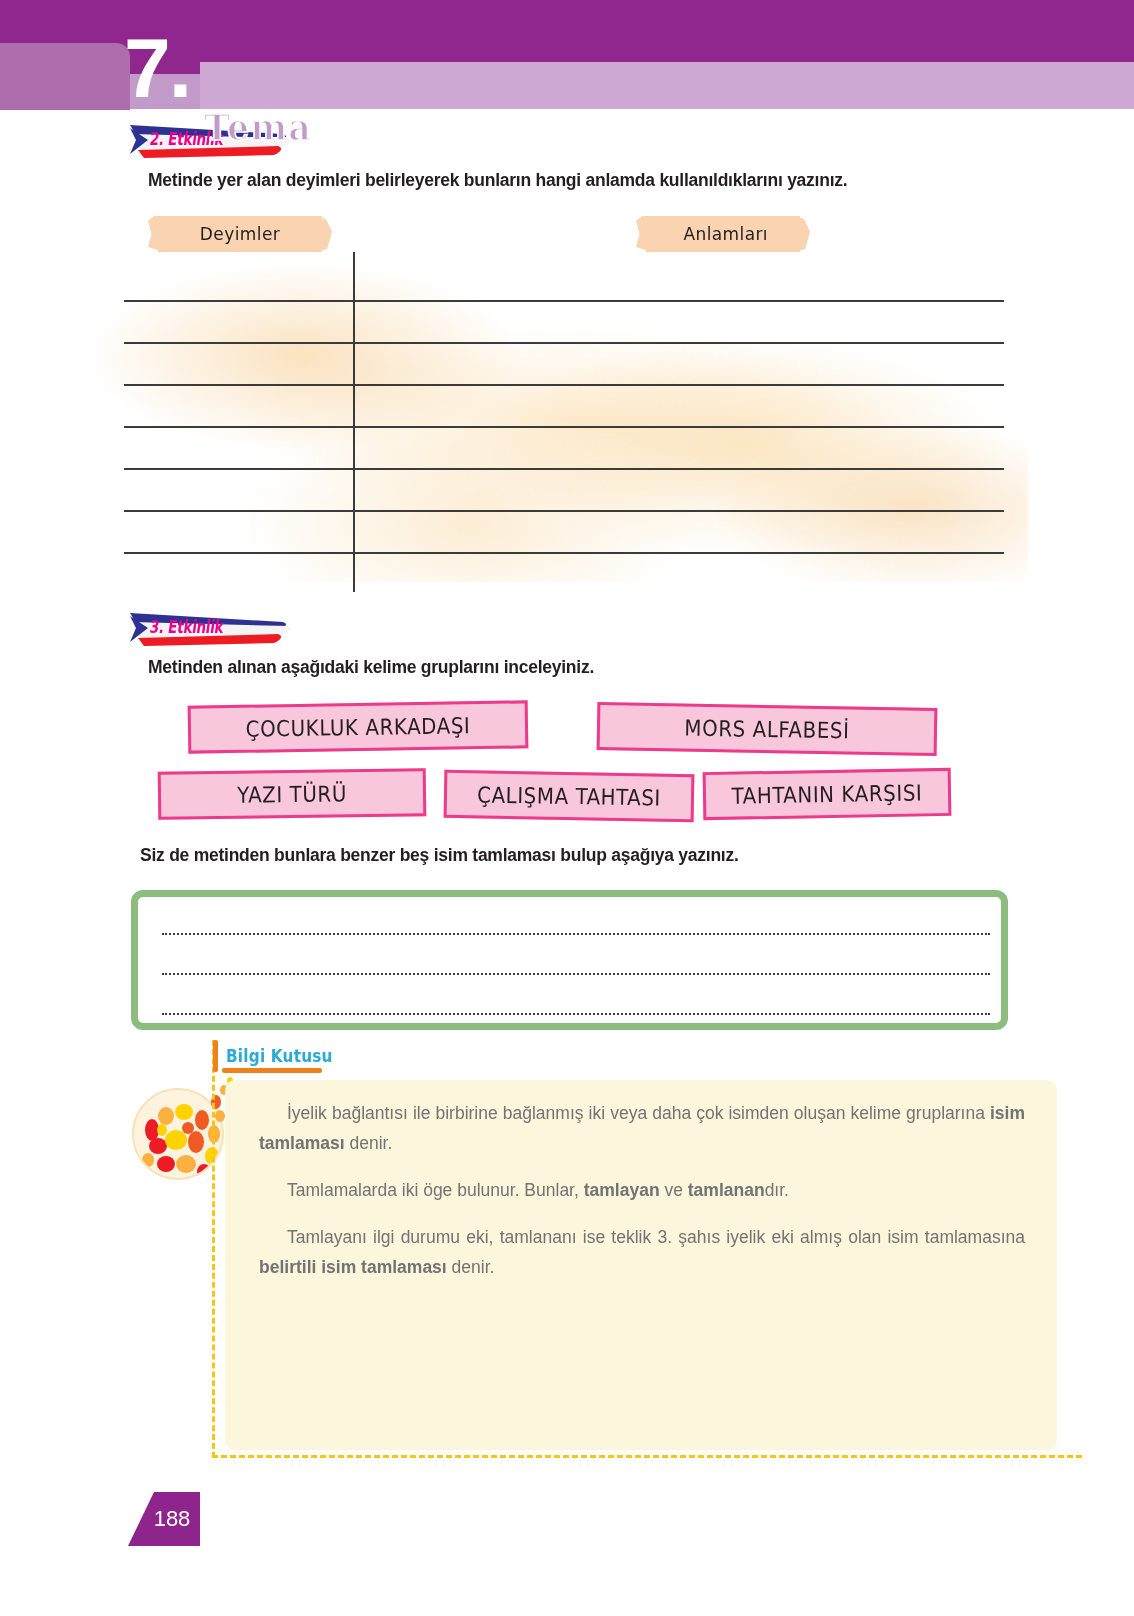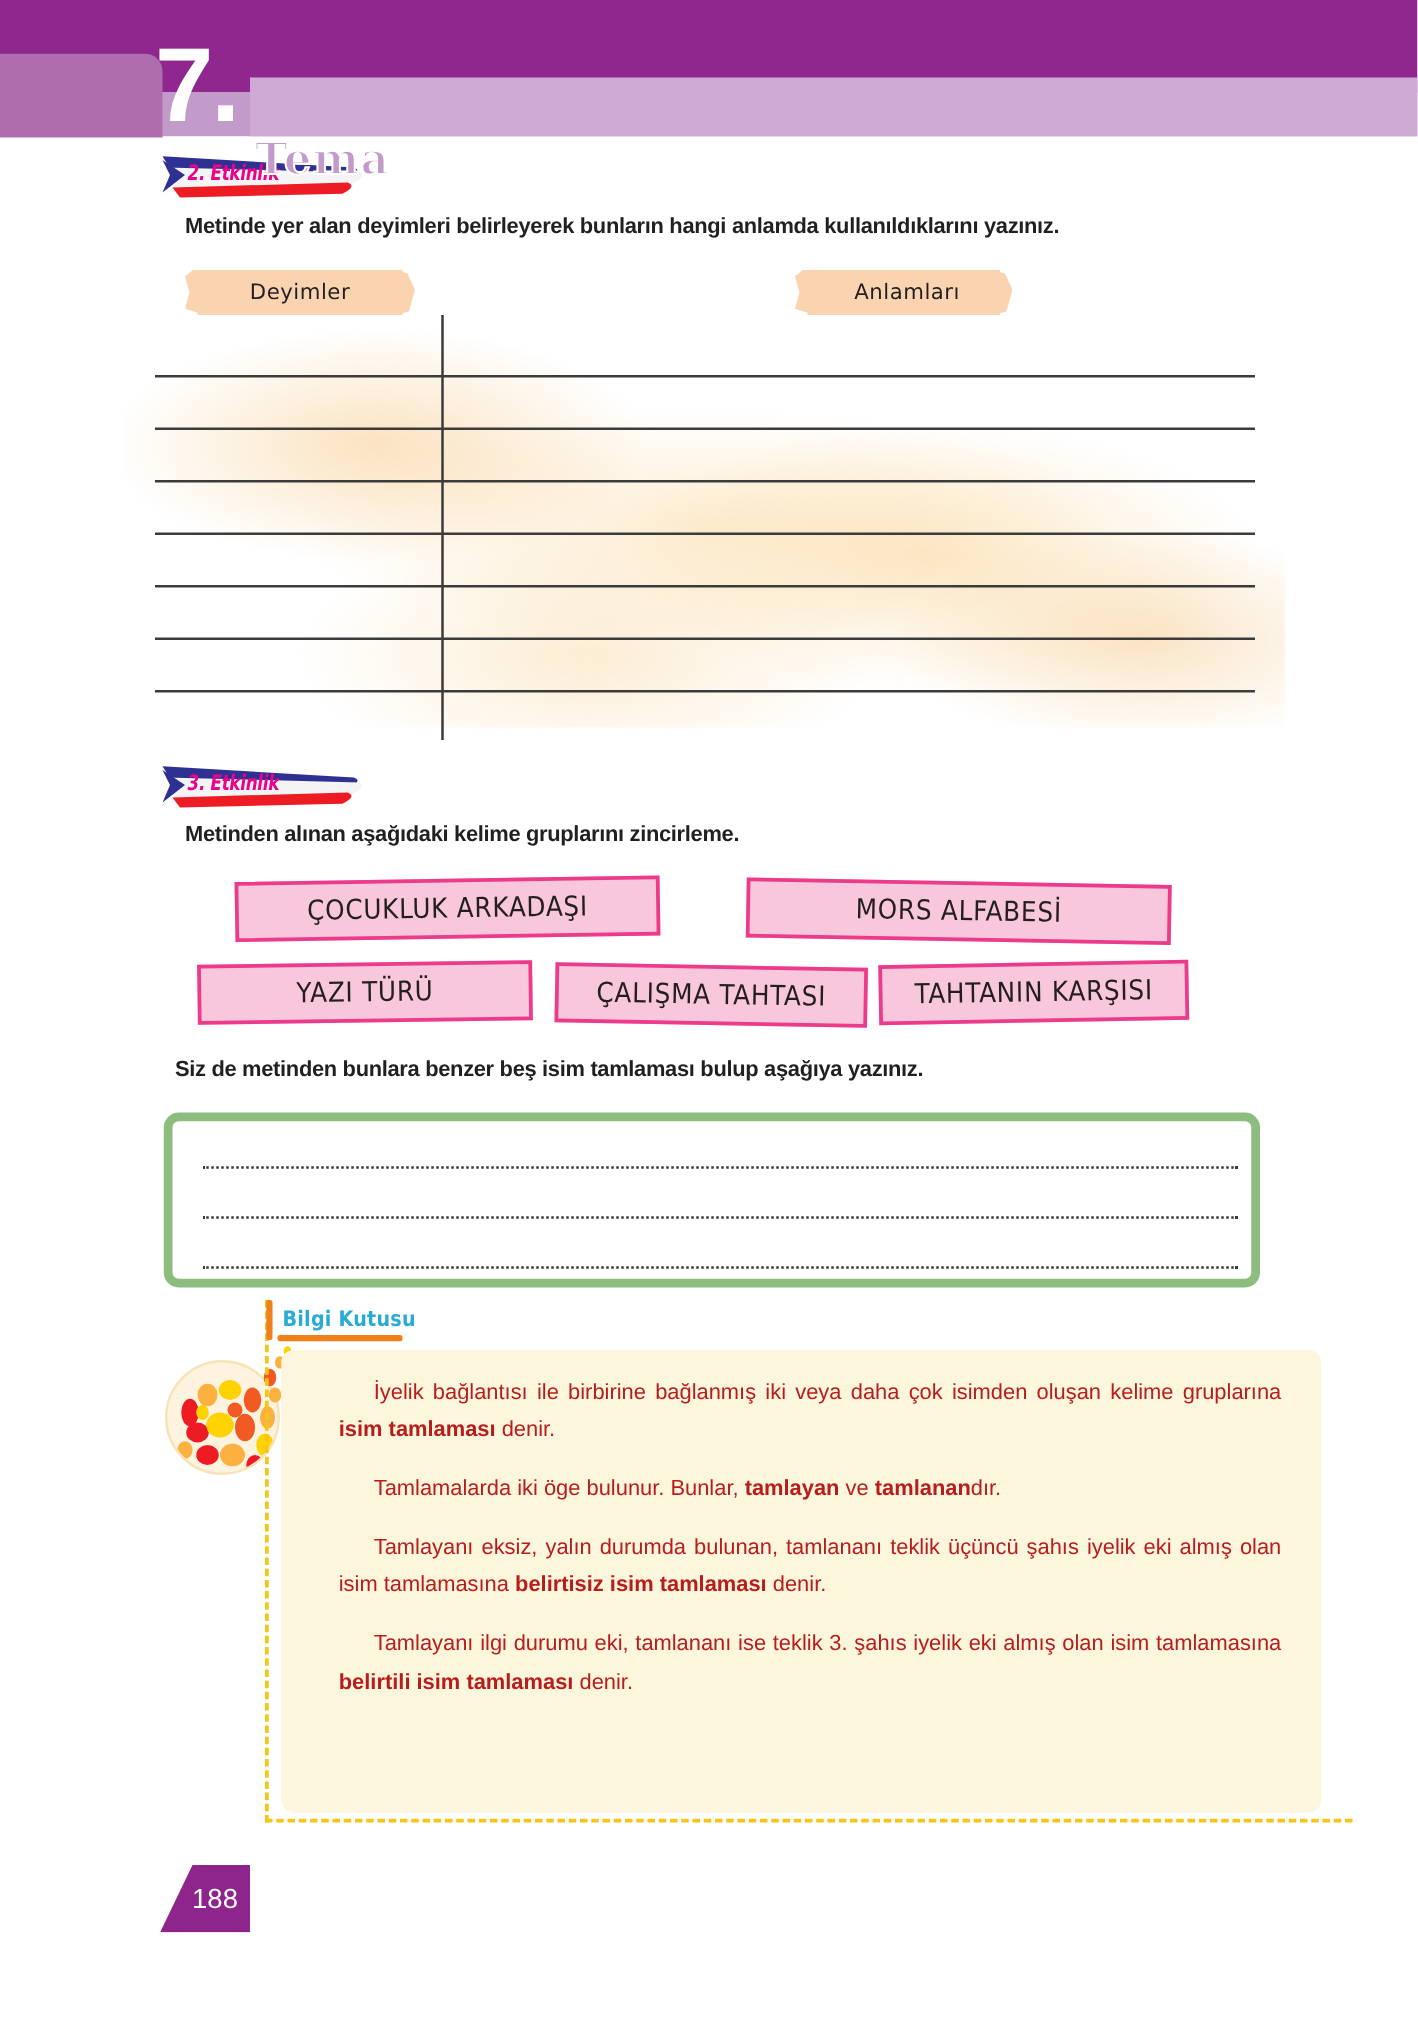--- a/index.html
+++ b/index.html
@@ -253,25 +253,25 @@
     left: 225px;
     top: 1080px;
     width: 832px;
     min-height: 370px;
     background: #FCF6DC;
     border-radius: 10px;
     padding: 18px 32px 20px 34px;
     box-sizing: border-box;
   }
   .bk-body p {
-    margin: 0 0 17px 12px;
+    margin: 0 0 17px 0;
     font-family: "Liberation Sans", sans-serif;
     font-size: 17.5px;
     line-height: 1.72;
-    color: #b91c1c;
+    color: #737373;
     text-align: justify;
     text-indent: 28px;
   }
   .bk-body p:last-child { margin-bottom: 0; }
   .bk-body b { font-weight: bold; }
 
   
   .sphere-icon {
     position: absolute;
     left: 128px;
@@ -341,21 +341,21 @@
 <div class="etkinlik" style="left:128px; top:610px;">
   <svg width="170" height="38" viewBox="0 0 170 38">
     <path d="M2,3 L155,12 Q163,15 150,20 L10,16 Z" fill="#2E3192"></path>
     <path d="M4,12 L160,16 Q166,20 152,26 L12,30 Z" fill="#f4f4f4"></path>
     <path d="M10,28 L150,24 Q158,27 146,33 L16,36 Z" fill="#ED1C24"></path>
     <path d="M2,6 L20,18 L2,32 L8,18 Z" fill="#2E3192"></path>
   </svg>
   <span class="lbl">3. Etkinlik</span>
 </div>
 
-<div class="prompt" style="left:148px; top:657px;">Metinden alınan aşağıdaki kelime gruplarını zincirleme.</div>
+<div class="prompt" style="left:148px; top:657px;">Metinden alınan aşağıdaki kelime gruplarını inceleyiniz.</div>
 
 <div class="pinkbox" style="left:188px; top:703px; width:340px; height:48px; transform:rotate(-0.9deg);">ÇOCUKLUK ARKADAŞI</div>
 <div class="pinkbox" style="left:597px; top:705px; width:340px; height:48px; transform:rotate(1.0deg);">MORS ALFABESİ</div>
 <div class="pinkbox" style="left:158px; top:770px; width:268px; height:48px; transform:rotate(-0.8deg);">YAZI TÜRÜ</div>
 <div class="pinkbox" style="left:444px; top:772px; width:250px; height:48px; transform:rotate(1.0deg);">ÇALIŞMA TAHTASI</div>
 <div class="pinkbox" style="left:703px; top:770px; width:248px; height:48px; transform:rotate(-1.0deg);">TAHTANIN KARŞISI</div>
 
 <div class="prompt" style="left:140px; top:845px;">Siz de metinden bunlara benzer beş isim tamlaması bulup aşağıya yazınız.</div>
 
 <div class="greenbox">
@@ -396,17 +396,16 @@
 </svg>
 
 <div class="bk-frame"></div>
 <div class="bk-stub"></div>
 <div class="bk-underline"></div>
 <div class="bk-title">Bilgi Kutusu</div>
 
 <div class="bk-body">
   <p><span>İyelik bağlantısı ile birbirine bağlanmış iki veya daha çok isimden oluşan kelime gruplarına </span><b>isim tamlaması</b><span> denir.</span></p>
   <p><span>Tamlamalarda iki öge bulunur. Bunlar, </span><b>tamlayan</b><span> ve </span><b>tamlanan</b><span>dır.</span></p>
-  <p><span>Tamlayanı eksiz, yalın durumda bulunan, tamlananı teklik üçüncü şahıs iyelik eki almış olan isim tamlamasına </span><b>belirtisiz isim tamlaması</b><span> denir.</span></p>
   <p><span>Tamlayanı ilgi durumu eki, tamlananı ise teklik 3. şahıs iyelik eki almış olan isim tamlamasına </span><b>belirtili isim tamlaması</b><span> denir.</span></p>
 </div>
 
 <div class="pagenum">188</div>
 
 </body></html>

